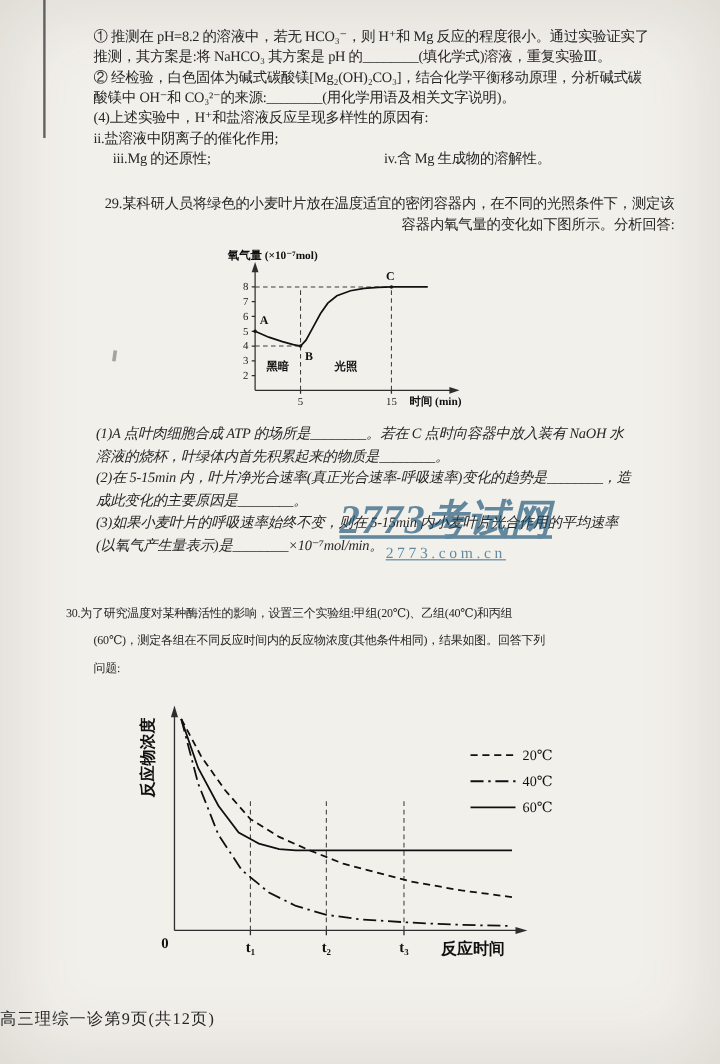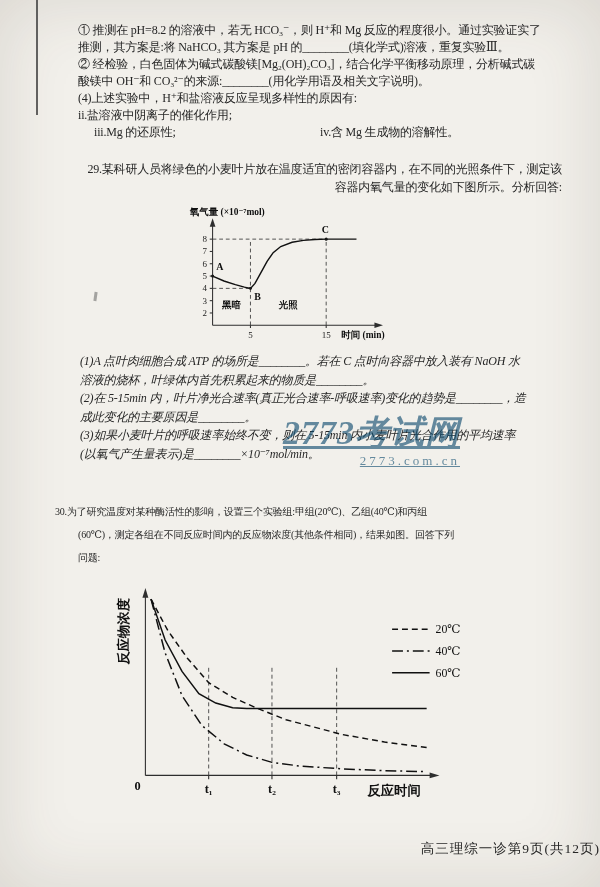--- a/index.html
+++ b/index.html
@@ -17,26 +17,26 @@
   .q29{position:absolute;top:160px;left:57px;width:505px;}
   .q29 .line{line-height:18px;text-align:right;}
   .q29 .cont{margin-left:23px;}
   .chart1{position:absolute;top:206px;left:180px;}
   .q29sub{position:absolute;top:352px;left:80px;width:482px;}
   .q29sub .line{line-height:18.5px;font-style:italic;}
   .q30{position:absolute;top:500px;left:55px;width:510px;}
   .q30 .line{font-size:10px;line-height:23px;}
   .q30 .cont{margin-left:23px;}
   .chart2{position:absolute;top:570px;left:100px;}
-  .footer{position:absolute;top:840px;left:0;width:100%;text-align:right;
+  .footer{position:absolute;top:840px;left:0;width:100%;text-align:left;
           font-size:13.5px;letter-spacing:1px;}
   .watermark{position:absolute;top:410px;left:283px;z-index:3;pointer-events:none;
              color:#0c4a6e;opacity:.62;text-decoration:underline;}
   .wm-title{font-size:34px;font-weight:bold;letter-spacing:1px;font-style:italic;}
-  .wm-sub{font-size:13px;letter-spacing:3px;text-align:right;margin-top:-3px;}
+  .wm-sub{font-size:13px;letter-spacing:3px;text-align:center;margin-top:-3px;}
   .artifact-v{position:absolute;left:36px;top:0;width:2px;height:115px;background:#3e3e3e;opacity:.8;}
   .speck{position:absolute;left:94px;top:292px;width:3px;height:9px;background:#555;opacity:.5;transform:rotate(8deg);}
   
   svg text{font-family:"Liberation Serif","DejaVu Serif",serif;}
   .ax{stroke:#2e2e2e;stroke-width:1.1;}
   .ah{fill:#2e2e2e;}
   .gd{stroke:#3a3a3a;stroke-width:.9;stroke-dasharray:4 3;fill:none;}
   .cv{fill:none;stroke:#101010;stroke-width:1.5;}
   .tk{font-size:9.5px;fill:#1c1c1c;}
   .pl{font-size:10.5px;font-weight:bold;fill:#101010;}

